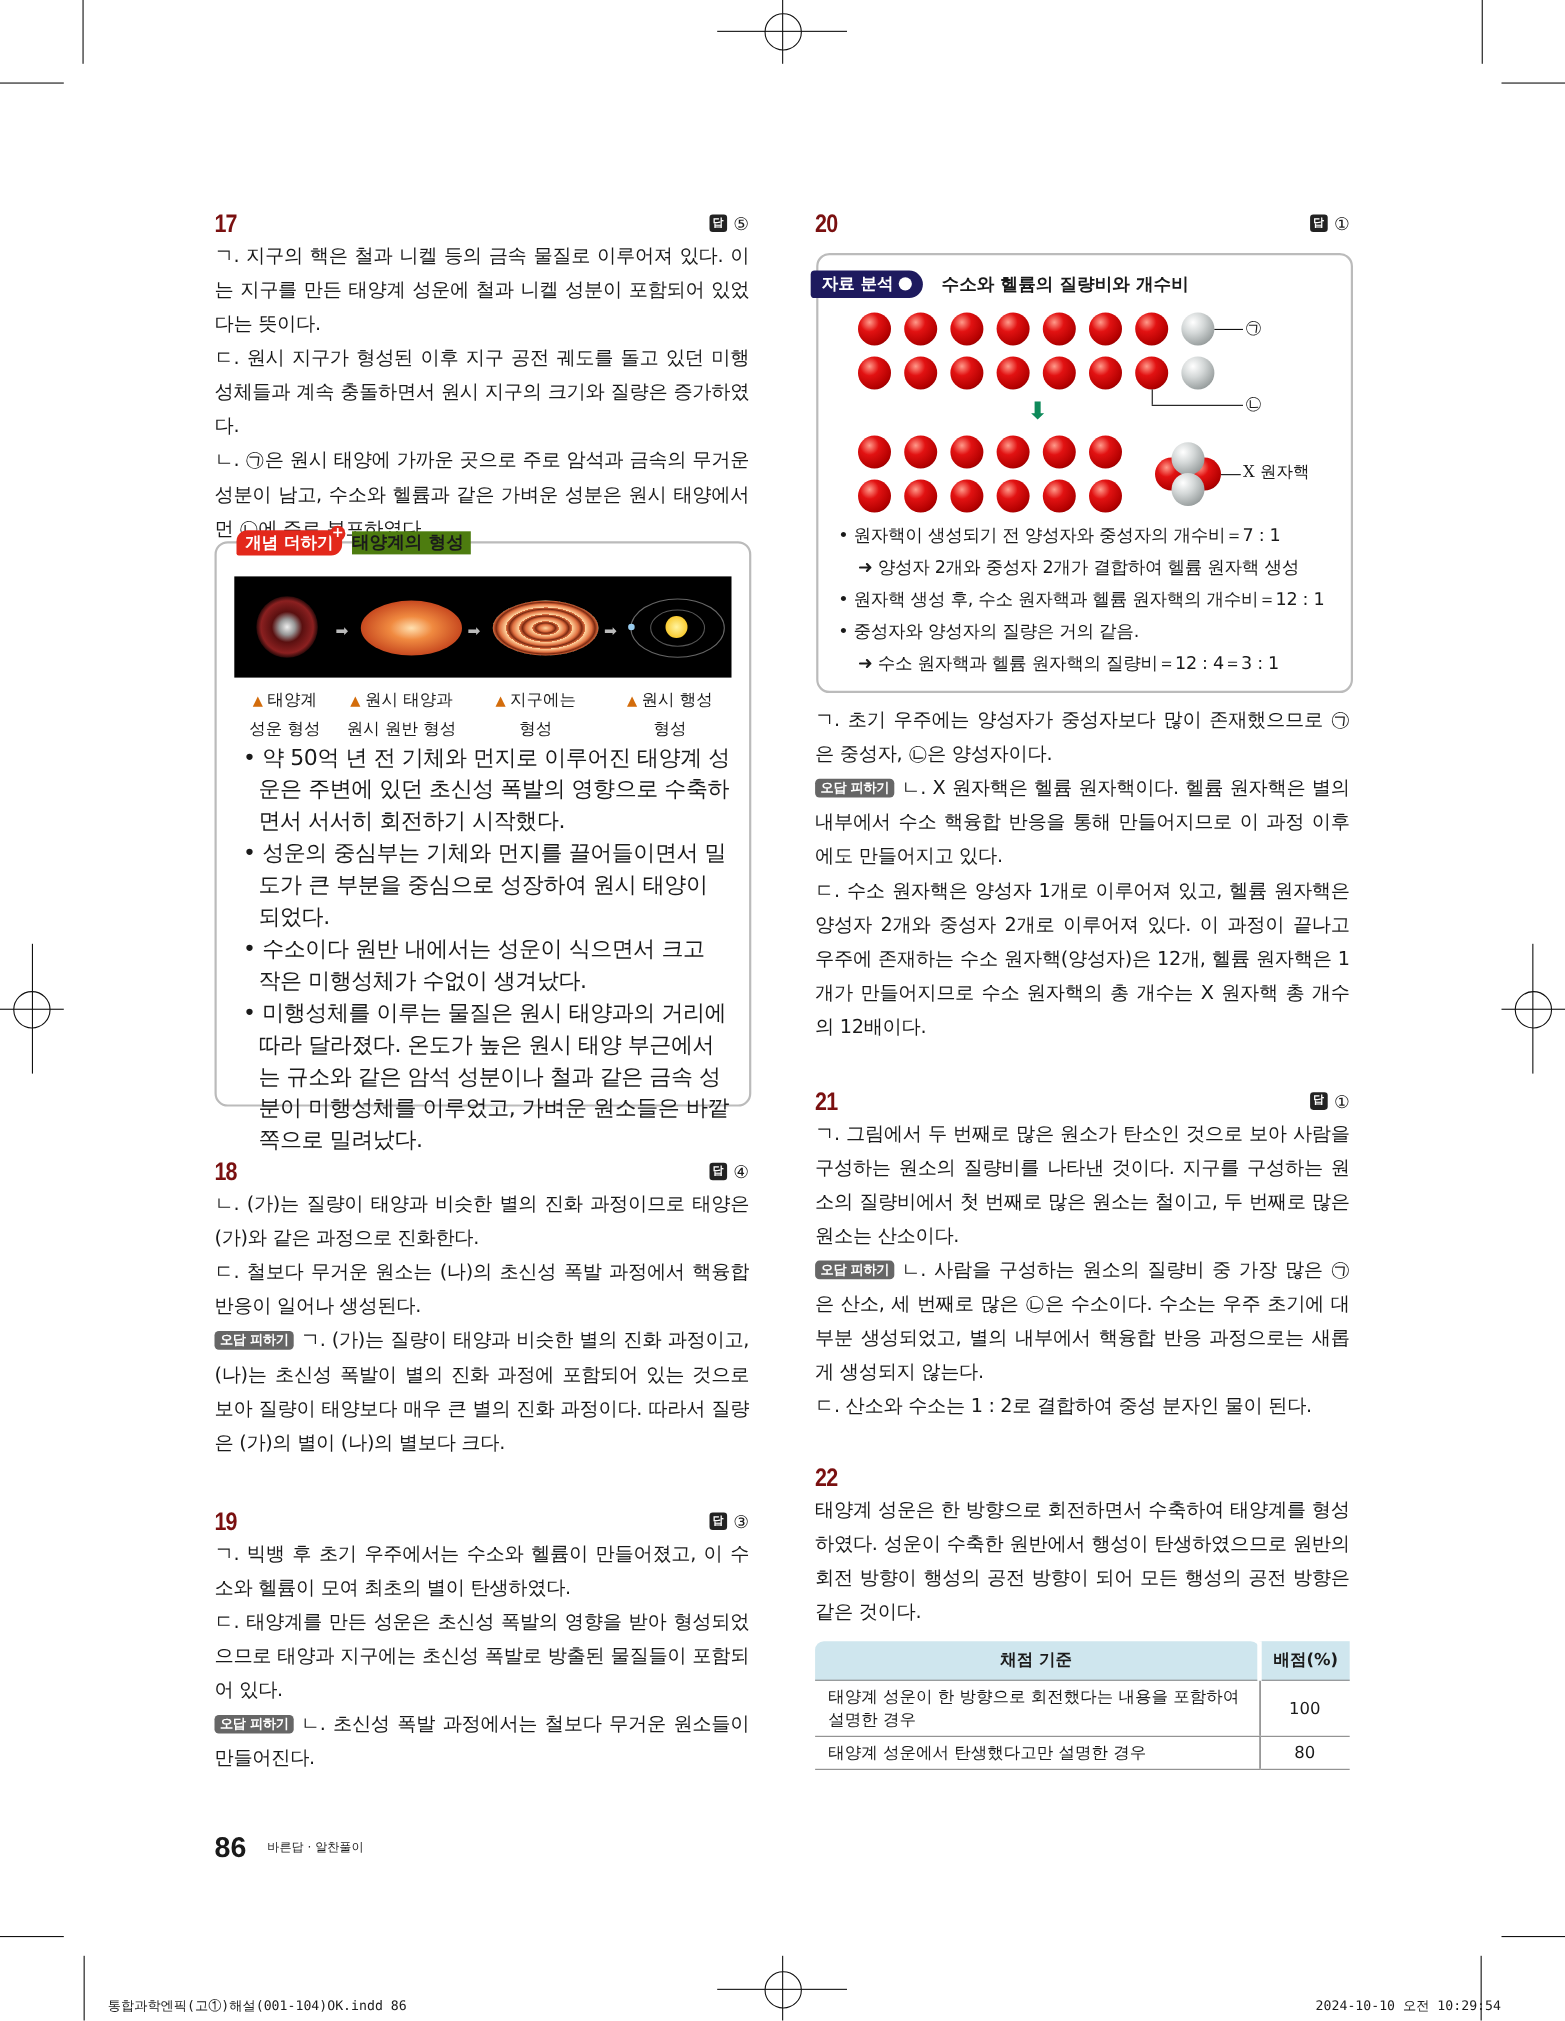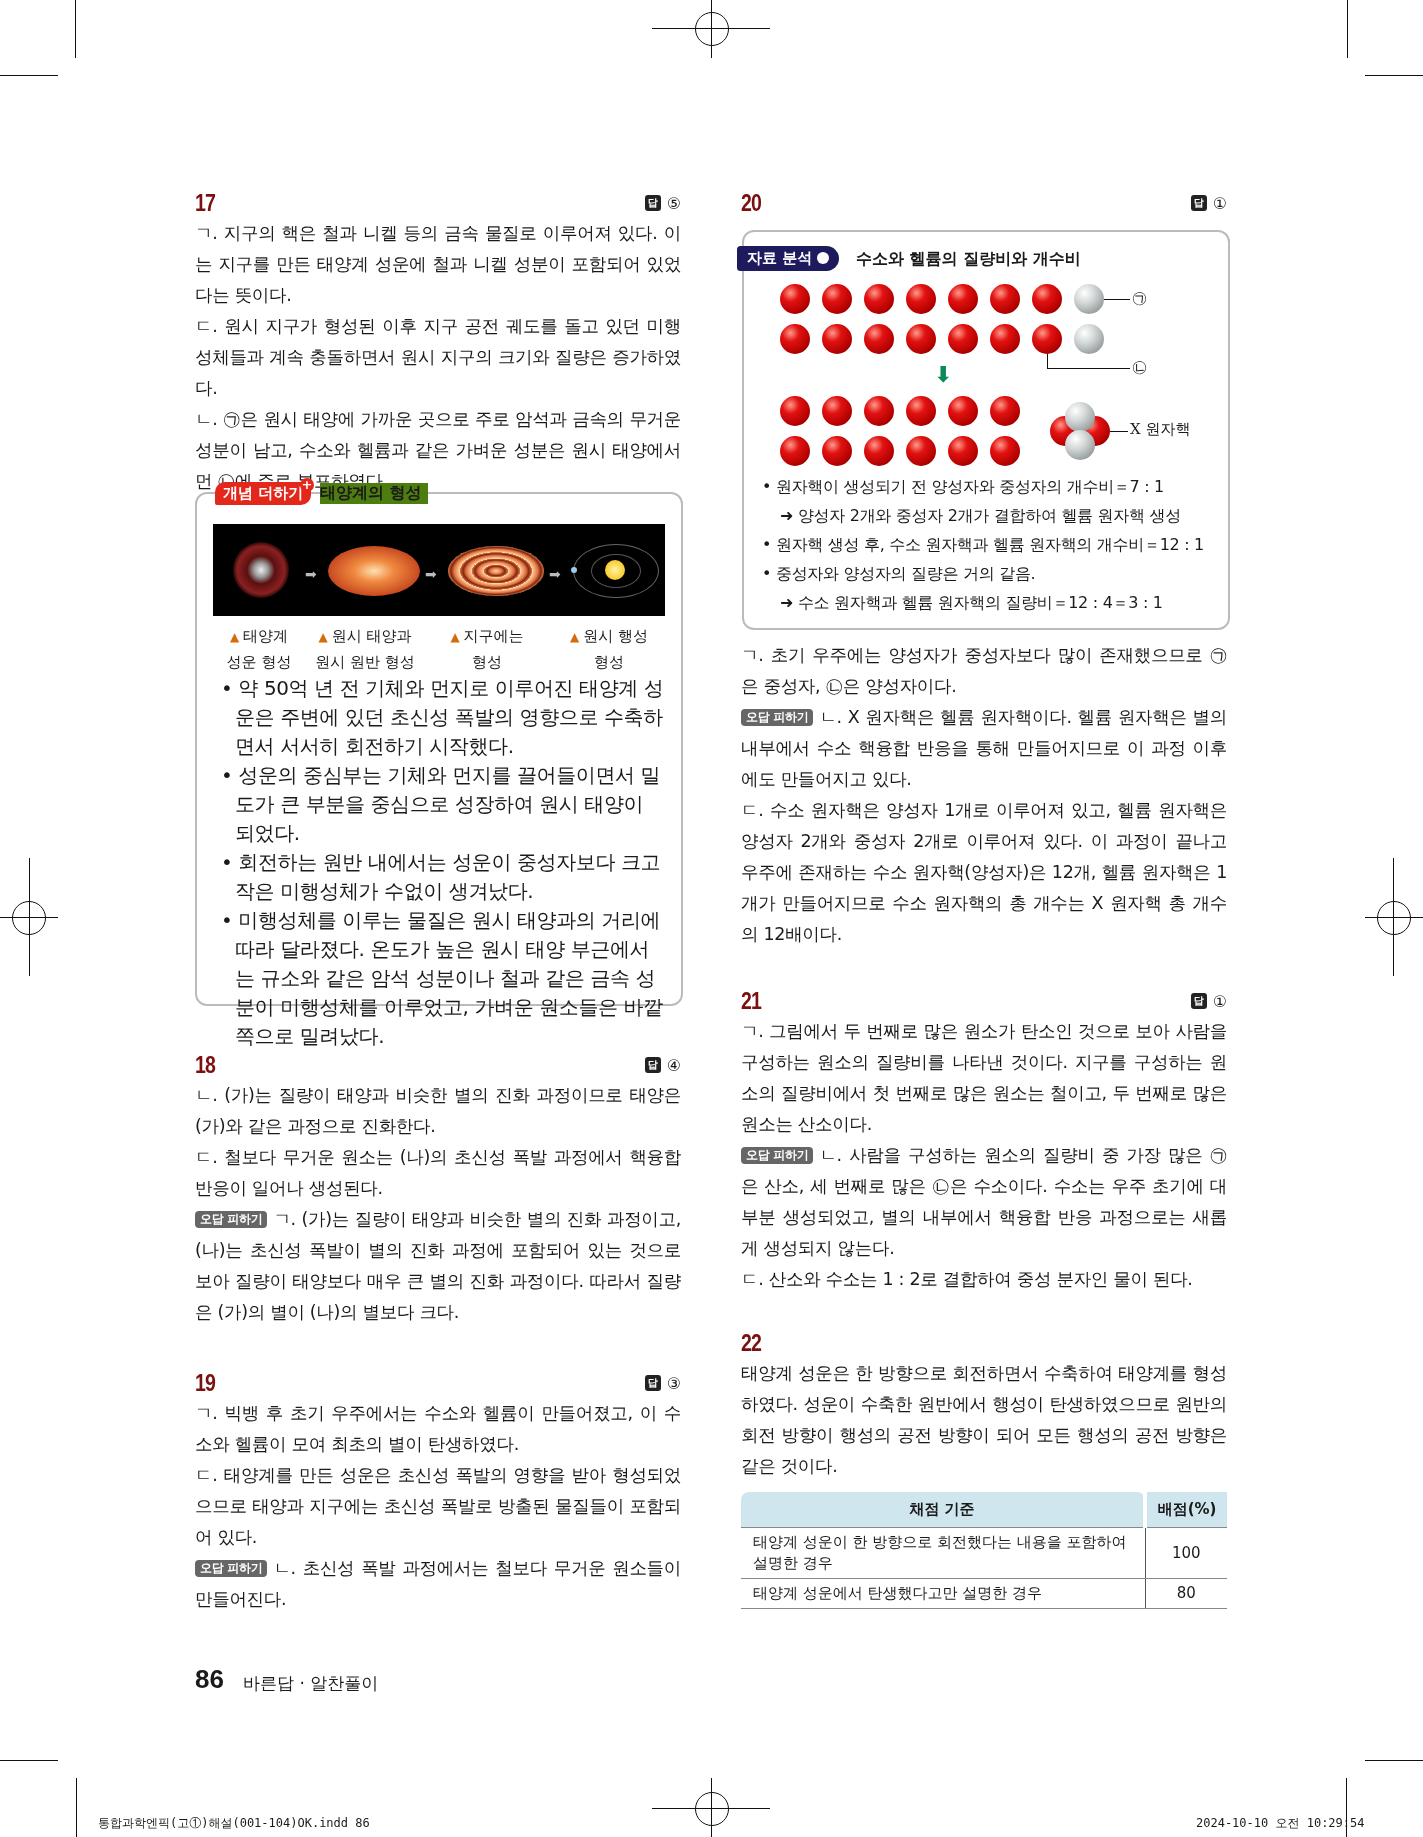--- a/index.html
+++ b/index.html
@@ -26,21 +26,21 @@
   .data-tag{position:absolute;background:#1e1a5e;color:#fff;font-weight:bold;font-size:15px;padding:3px 10px;border-radius:4px 14px 14px 4px;}
   .ball{position:absolute;width:30px;height:30px;border-radius:50%;background:radial-gradient(circle at 35% 30%,#ff9a8a 0%,#e21212 30%,#b30000 70%,#5a0000 100%);}
   .gball{position:absolute;width:30px;height:30px;border-radius:50%;background:radial-gradient(circle at 35% 30%,#ffffff 0%,#d4d8d8 35%,#9aa0a0 75%,#555 100%);}
   .lbl{position:absolute;font-size:15px;}
   .line{position:absolute;background:#111;height:1px;}
   table.grade{position:absolute;border-collapse:collapse;font-size:15px;}
   table.grade th{background:#cfe6ee;font-weight:bold;height:33px;border-bottom:1px solid #888;}
   table.grade td{border-bottom:1px solid #888;padding:4px 12px;line-height:21px;}
   table.grade td.pt{border-left:1px solid #555;text-align:center;}
   .footer-num{position:absolute;font-family:"Liberation Sans",sans-serif;font-weight:bold;font-size:26px;}
-  .footer-txt{position:absolute;font-size:17px;}
+  .footer-txt{position:absolute;font-size:11px;}
   .meta{position:absolute;font-size:12px;font-family:"DejaVu Sans Mono",monospace;}
 </style>
 </head>
 <body>
 
 <div class="cm-v" style="left:75px;top:0;height:58px;"></div>
 <div class="cm-v" style="left:1347px;top:0;height:58px;"></div>
 <div class="cm-h" style="left:0;top:75px;width:58px;"></div>
 <div class="cm-h" style="left:1365px;top:75px;width:58px;"></div>
 <div class="cm-h" style="left:652px;top:28px;width:118px;"></div>
@@ -86,21 +86,21 @@
     <div style="position:absolute;left:392px;top:36px;width:20px;height:20px;border-radius:50%;background:radial-gradient(circle,#fff4a0,#f5b800);"></div>
     <div style="position:absolute;left:358px;top:43px;width:6px;height:6px;border-radius:50%;background:#9ce;"></div>
   </div>
   <div class="cap" style="left:20px;top:130px;width:84px;"><span class="tri">▲</span><span>태양계</span><br><span>성운 형성</span></div>
   <div class="cap" style="left:112px;top:130px;width:112px;"><span class="tri">▲</span><span>원시 태양과</span><br><span>원시 원반 형성</span></div>
   <div class="cap" style="left:240px;top:130px;width:100px;"><span class="tri">▲</span><span>지구에는</span><br><span>형성</span></div>
   <div class="cap" style="left:362px;top:130px;width:100px;"><span class="tri">▲</span><span>원시 행성</span><br><span>형성</span></div>
   <div style="position:absolute;left:20px;top:180px;width:448px;">
     <p class="bullet">• <span>약 50억 년 전 기체와 먼지로 이루어진 태양계 성운은 주변에 있던 초신성 폭발의 영향으로 수축하면서 서서히 회전하기 시작했다.</span></p>
     <p class="bullet">• <span>성운의 중심부는 기체와 먼지를 끌어들이면서 밀도가 큰 부분을 중심으로 성장하여 원시 태양이 되었다.</span></p>
-    <p class="bullet">• <span>회전하는 원반 내에서는 성운이 중성자보다 크고 작은 미행성체가 수없이 생겨났다.</span></p>
+    <p class="bullet">• <span>수소이다 원반 내에서는 성운이 식으면서 크고 작은 미행성체가 수없이 생겨났다.</span></p>
     <p class="bullet">• <span>미행성체를 이루는 물질은 원시 태양과의 거리에 따라 달라졌다. 온도가 높은 원시 태양 부근에서는 규소와 같은 암석 성분이나 철과 같은 금속 성분이 미행성체를 이루었고, 가벼운 원소들은 바깥쪽으로 밀려났다.</span></p>
   </div>
 </div>
 <div class="concept-tag" style="left:215px;top:482px;">개념 더하기</div>
 <div class="plus" style="left:300px;top:478px;">+</div>
 <div class="concept-title" style="left:320px;top:483px;background:#4d7c0f;padding-right:6px;">태양계의 형성</div>
 
 <div class="col" style="left:195px;top:1050px;">
   <div class="qhead">
     <span class="qnum">18</span>

